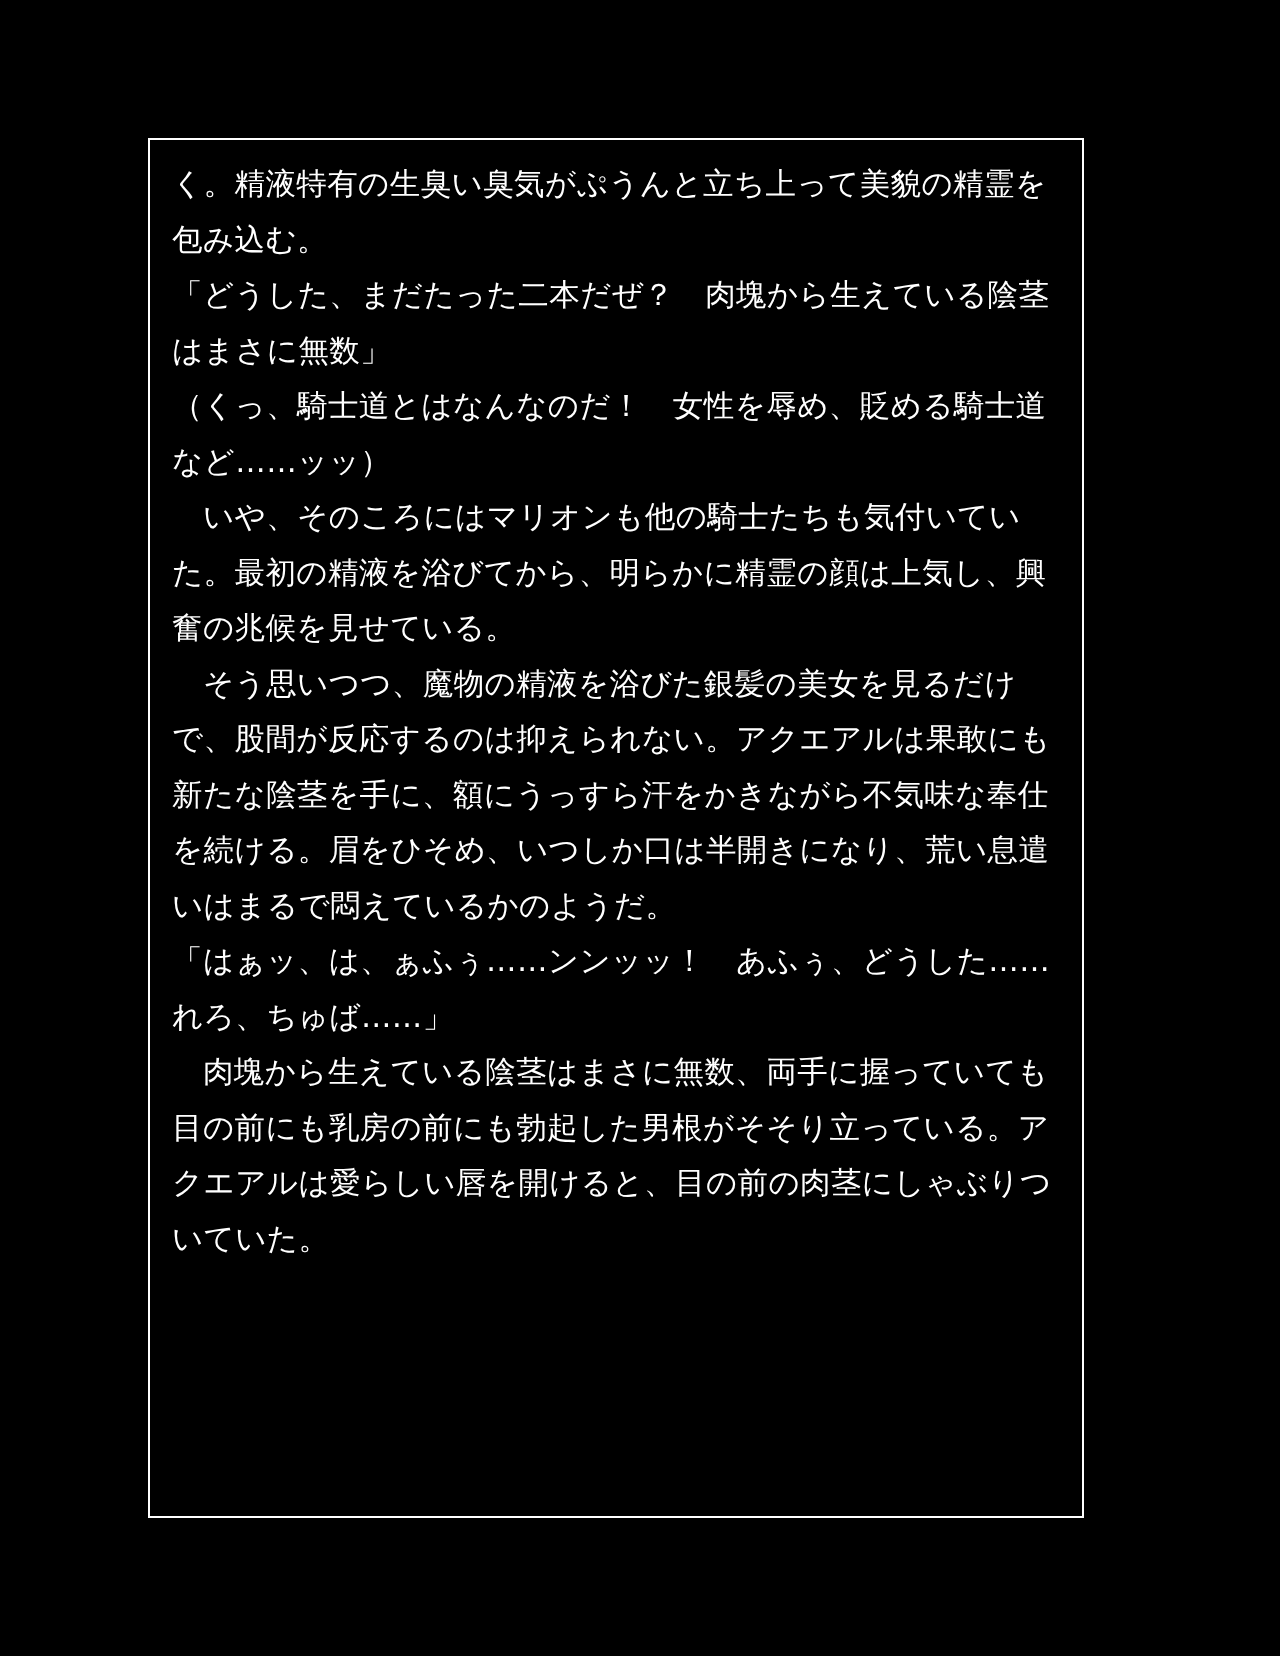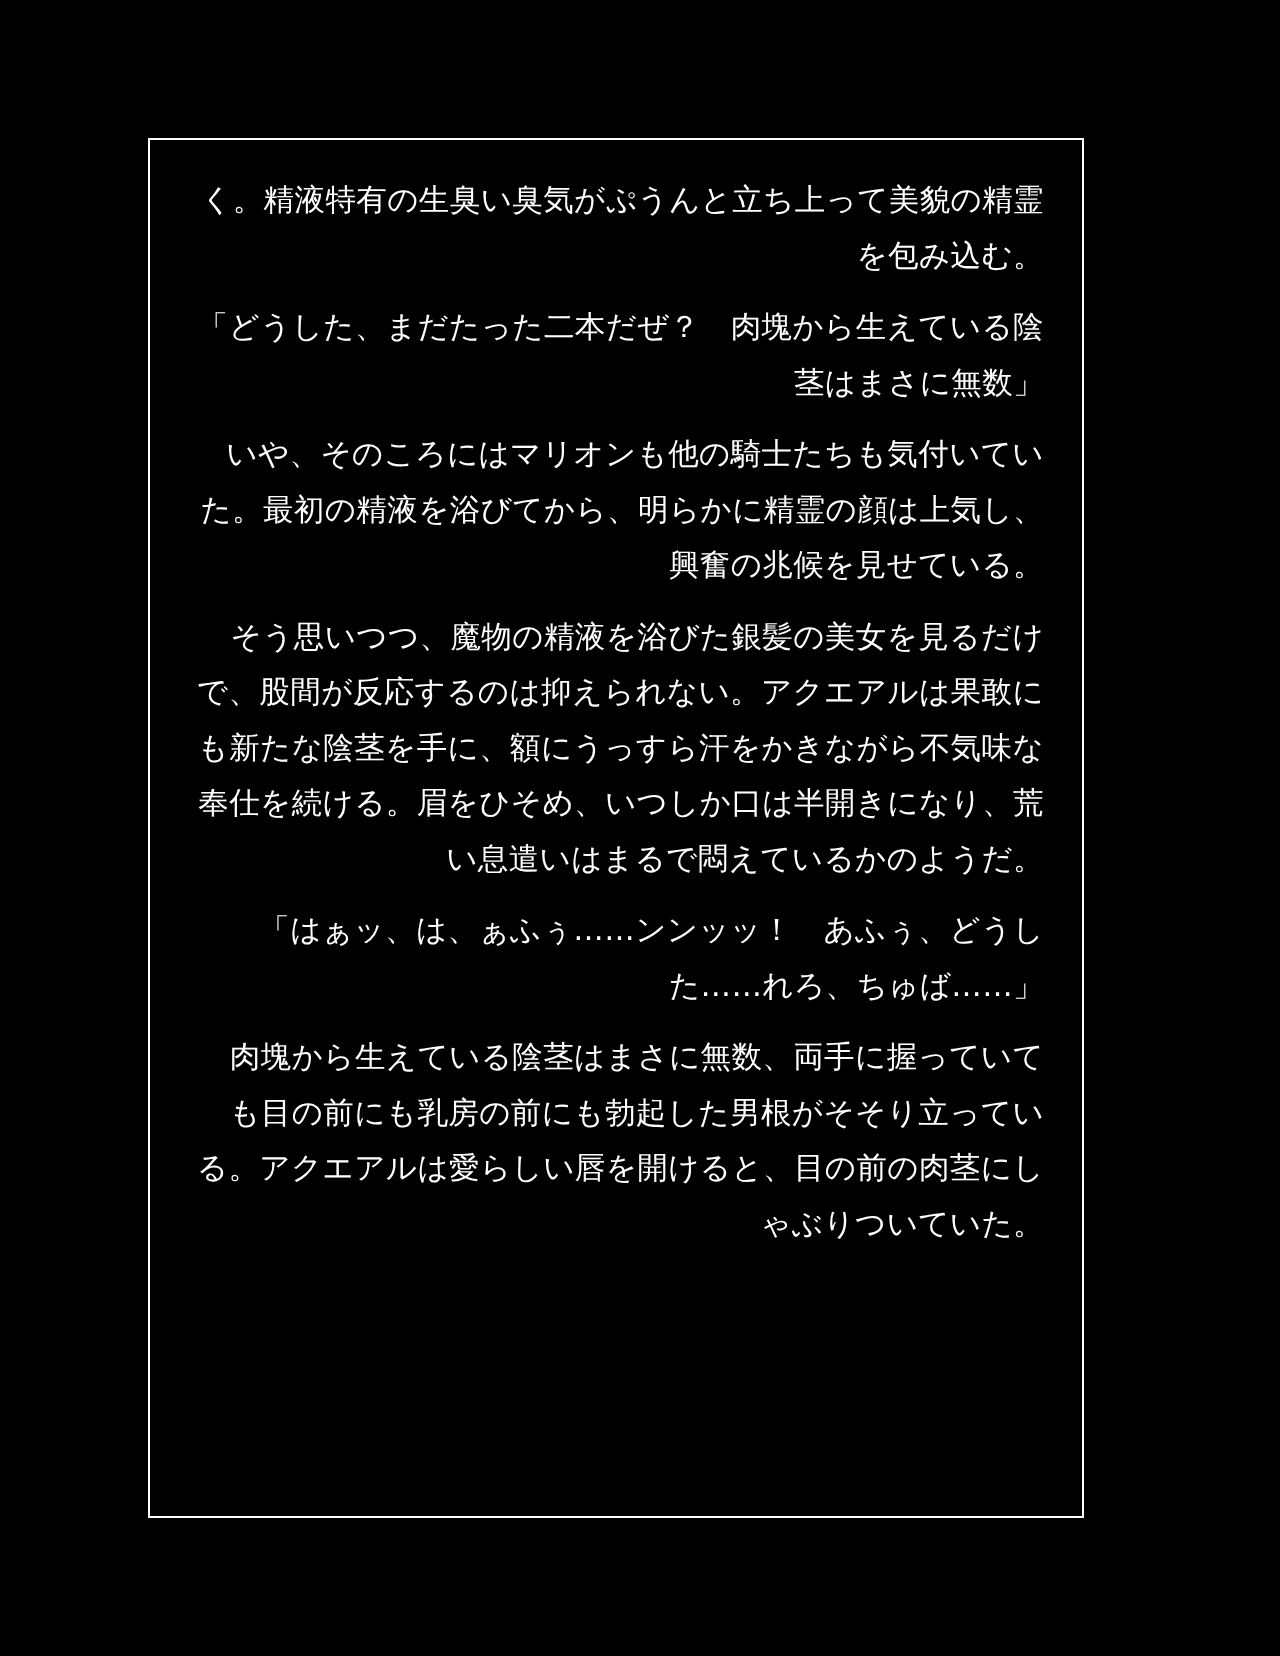--- a/index.html
+++ b/index.html
@@ -33,34 +33,34 @@
   .text-body {
     padding: 16px 22px 10px 22px;
     color: #ffffff;
     font-size: 30.5px;
     line-height: 55.5px;
     letter-spacing: 0.4px;
     font-weight: 400;
     text-align: left;
   }
   .text-body p {
-    margin: 16px;
+    margin: 0;
     padding: 0;
     white-space: pre-wrap;
     word-break: break-all;
-    text-align: right;
   }
 </style>
 </head>
 <body>
 
 <div class="page">
   <div class="text-panel">
     <div class="text-body">
       <p>く。精液特有の生臭い臭気がぷうんと立ち上って美貌の精霊を包み込む。</p>
       <p>「どうした、まだたった二本だぜ？　肉塊から生えている陰茎はまさに無数」</p>
+      <p>（くっ、騎士道とはなんなのだ！　女性を辱め、貶める騎士道など……ッッ）</p>
       <p>　いや、そのころにはマリオンも他の騎士たちも気付いていた。最初の精液を浴びてから、明らかに精霊の顔は上気し、興奮の兆候を見せている。</p>
       <p>　そう思いつつ、魔物の精液を浴びた銀髪の美女を見るだけで、股間が反応するのは抑えられない。アクエアルは果敢にも新たな陰茎を手に、額にうっすら汗をかきながら不気味な奉仕を続ける。眉をひそめ、いつしか口は半開きになり、荒い息遣いはまるで悶えているかのようだ。</p>
       <p>「はぁッ、は、ぁふぅ……ンンッッ！　あふぅ、どうした……れろ、ちゅば……」</p>
       <p>　肉塊から生えている陰茎はまさに無数、両手に握っていても目の前にも乳房の前にも勃起した男根がそそり立っている。アクエアルは愛らしい唇を開けると、目の前の肉茎にしゃぶりついていた。</p>
     </div>
   </div>
 </div>
 
 </body></html>

